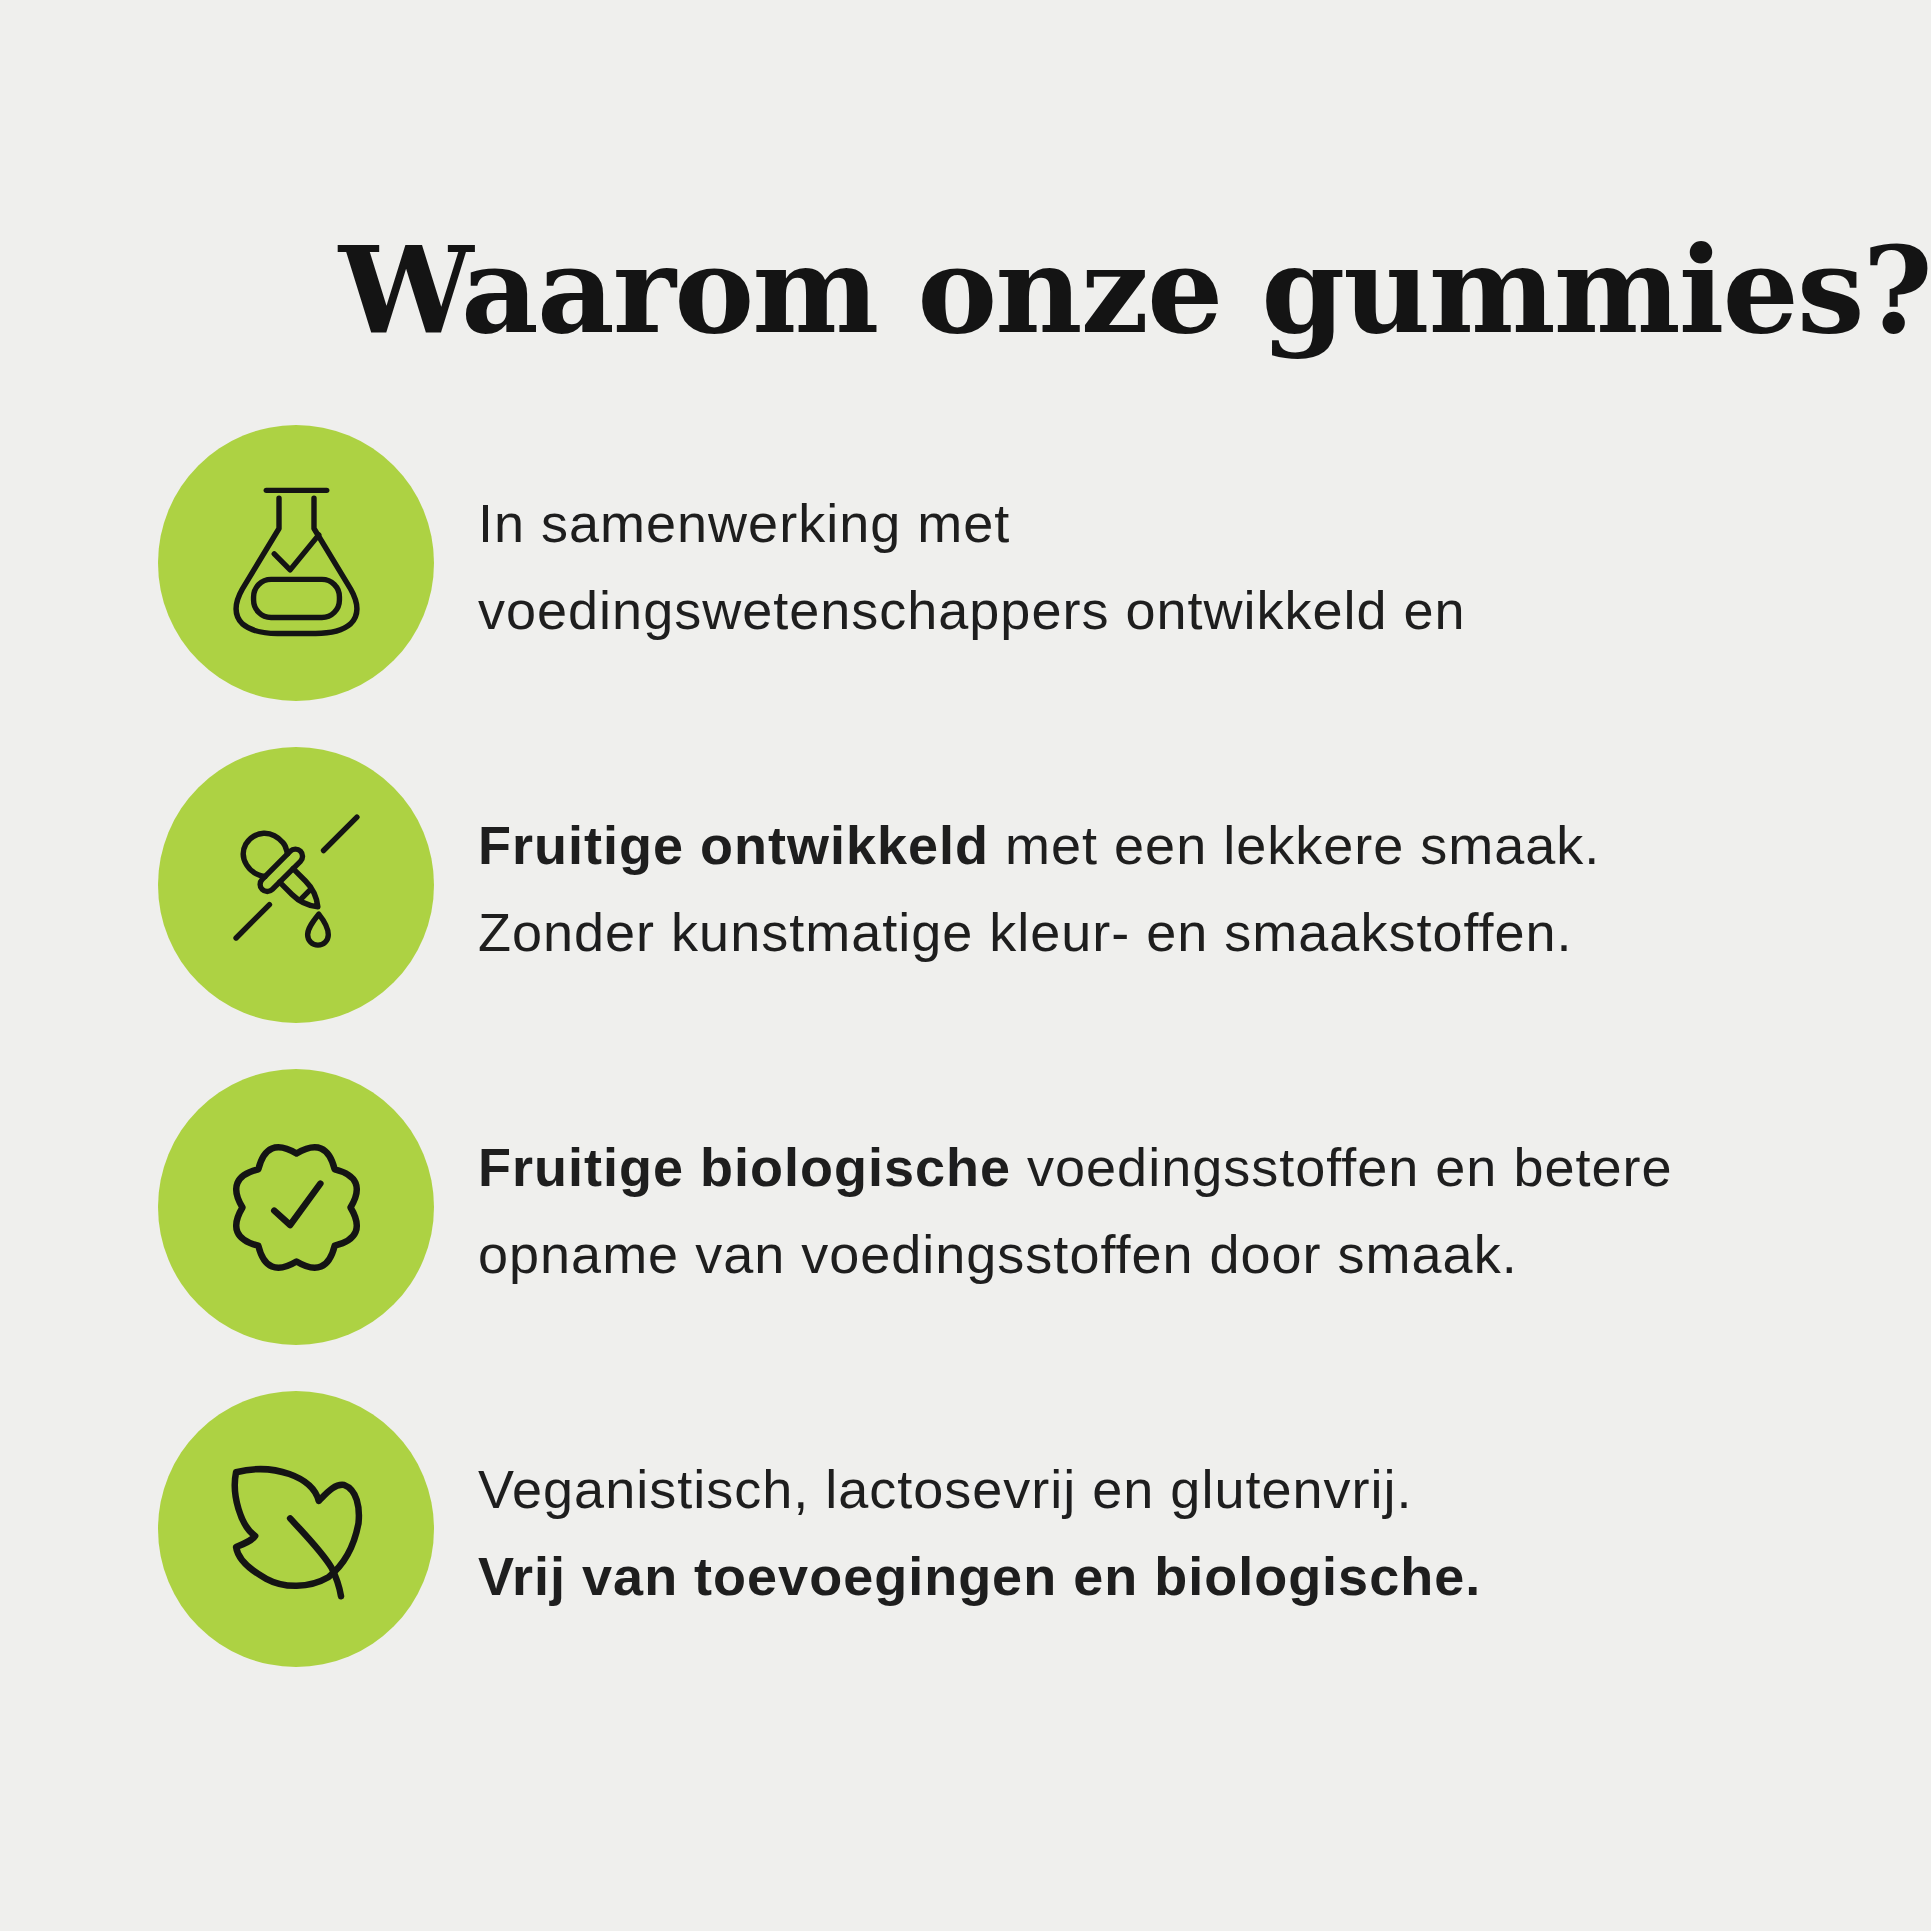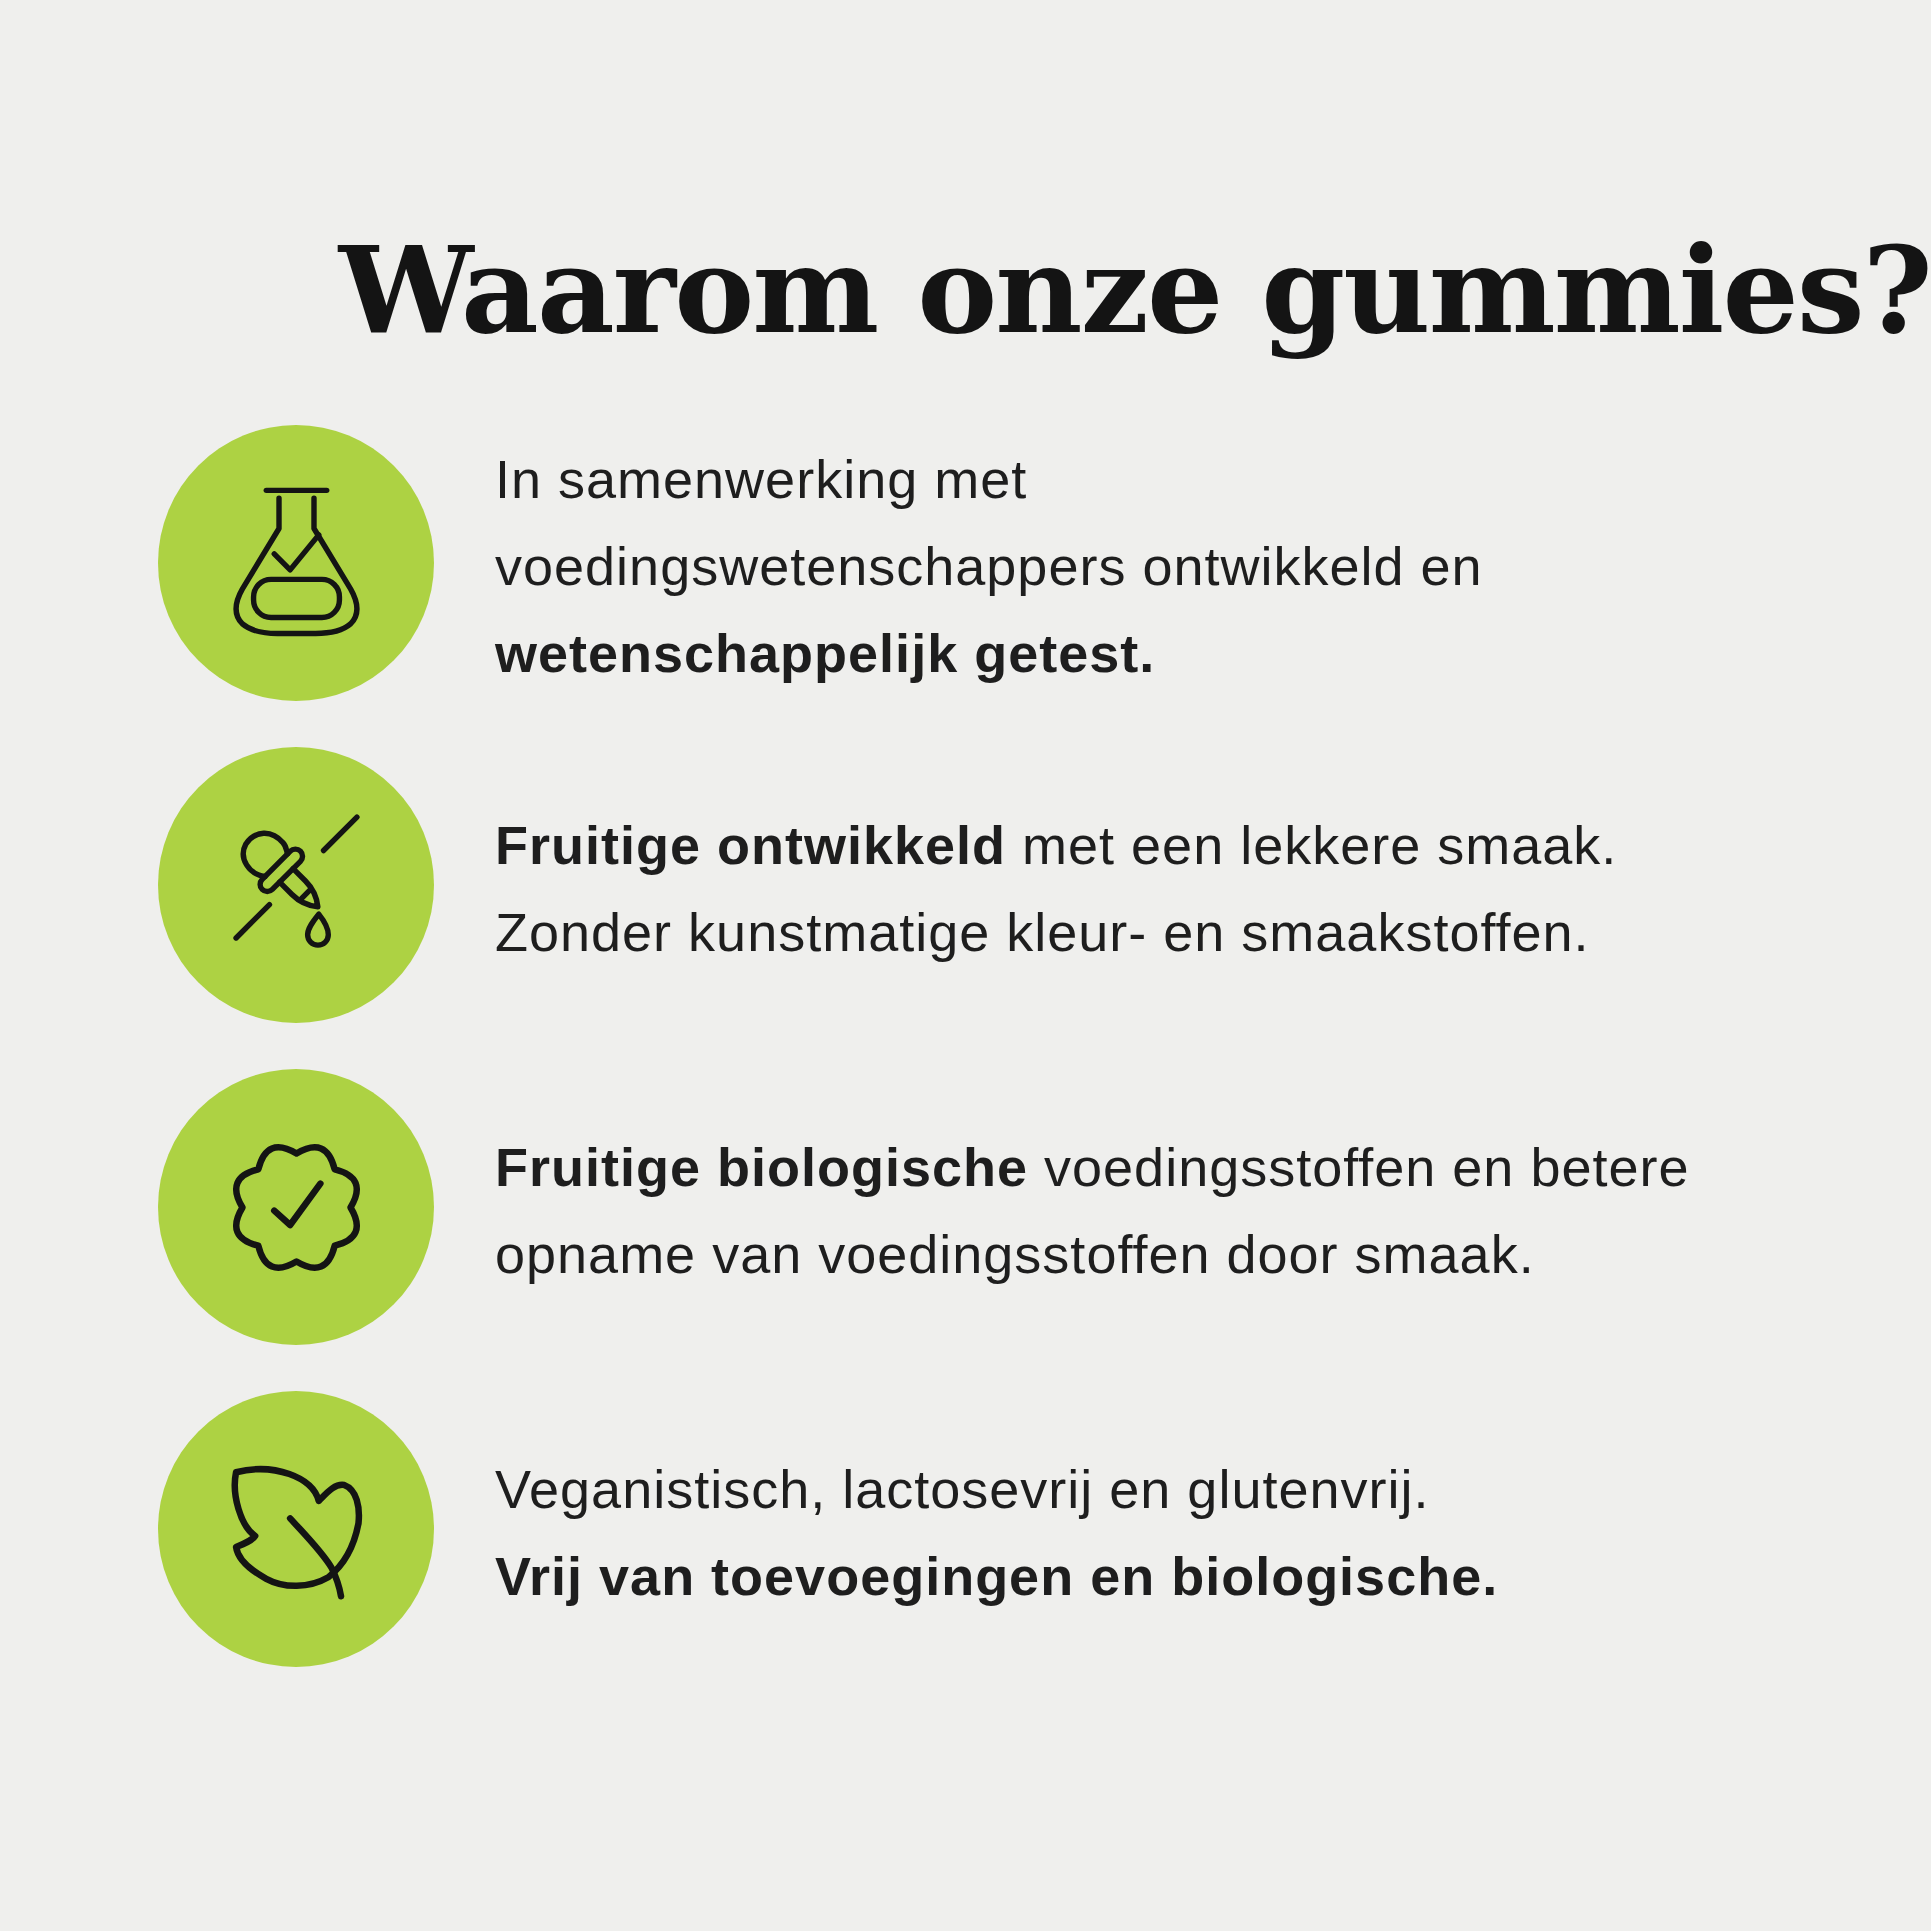--- a/index.html
+++ b/index.html
@@ -40,21 +40,21 @@
     background:var(--green);
     display:flex;align-items:center;justify-content:center;
   }
   .circle svg{width:159px;height:159px;display:block;}
   .icon-line{
     fill:none;stroke:var(--stroke);stroke-width:3.4;
     stroke-linecap:round;stroke-linejoin:round;
   }
   .icon-line.thick{stroke-width:4.1;}
   .text{
-    margin-left:61px;
+    margin-left:44px;
     padding-top:7.7px;
     font-size:54px;
     line-height:87px;
     letter-spacing:1px;
     color:var(--ink);
   }
   .line{white-space:nowrap;}
   .b{font-weight:700;}
 </style>
 </head>
@@ -69,21 +69,20 @@
       <svg viewBox="0 0 100 100">
         <path class="icon-line" d="M31,4 H69"></path>
         <path class="icon-line" d="M39,9 V28 L16,66 Q8,80 16,88 Q23,94 38,94 H62 Q77,94 84,88 Q92,80 84,66 L61,28 V9"></path>
         <rect class="icon-line" x="23" y="60" width="54" height="24" rx="11"></rect>
         <path class="icon-line" d="M36,44 L46,54 L64,32"></path>
       </svg>
     </div>
     <div class="text">
       <div class="line"><span>In samenwerking met</span></div>
       <div class="line"><span>voedingswetenschappers ontwikkeld en</span></div>
-      <div class="line"><span class="b">wetenschappelijk getest.</span></div>
     </div>
   </div>
 
   <div class="row">
     <div class="circle">
       <svg viewBox="0 0 100 100">
         <g transform="rotate(-45 50 50)">
           <path class="icon-line" d="M40,32 C34,24 36,12 46,9 C56,7 64,14 63,25 C63,28 61,30 60,32"></path>
           <rect class="icon-line" x="33" y="32" width="34" height="9" rx="4.5"></rect>
           <path class="icon-line" d="M44,41 L44,52 C44,59 46,64 50,69 C54,64 56,59 56,52 L56,41"></path>

